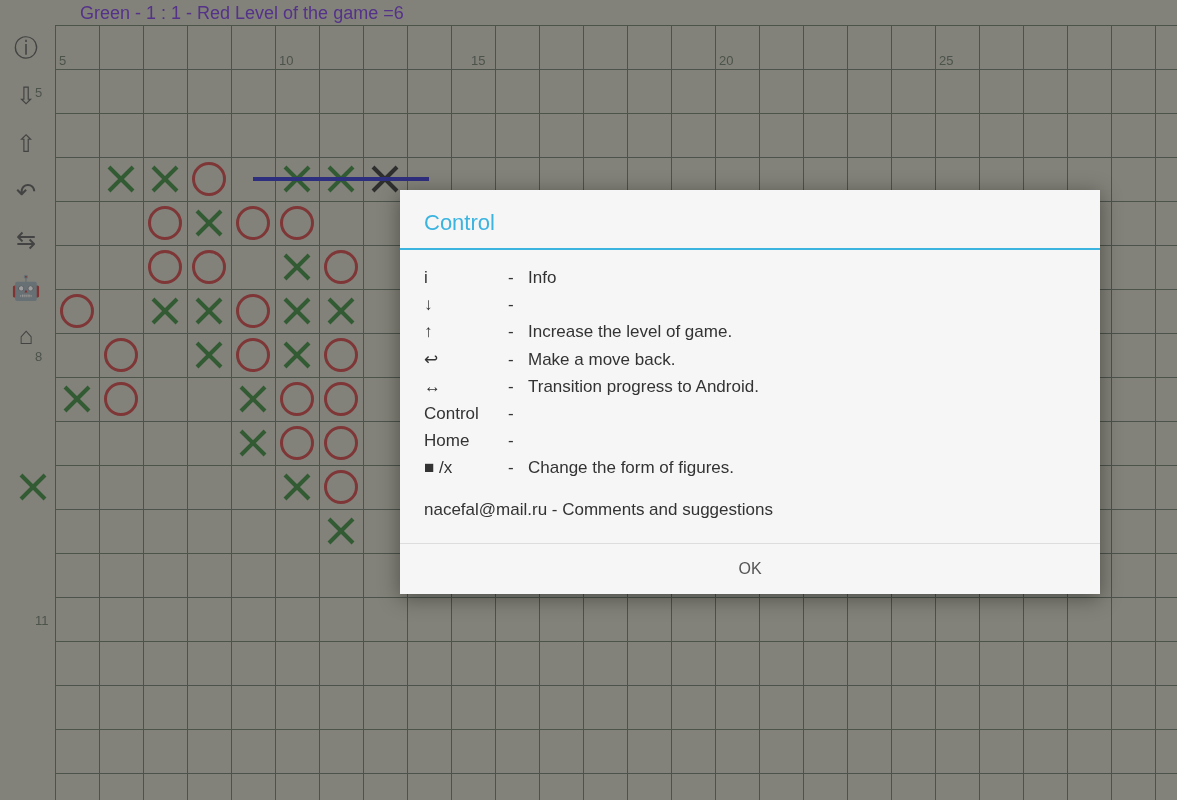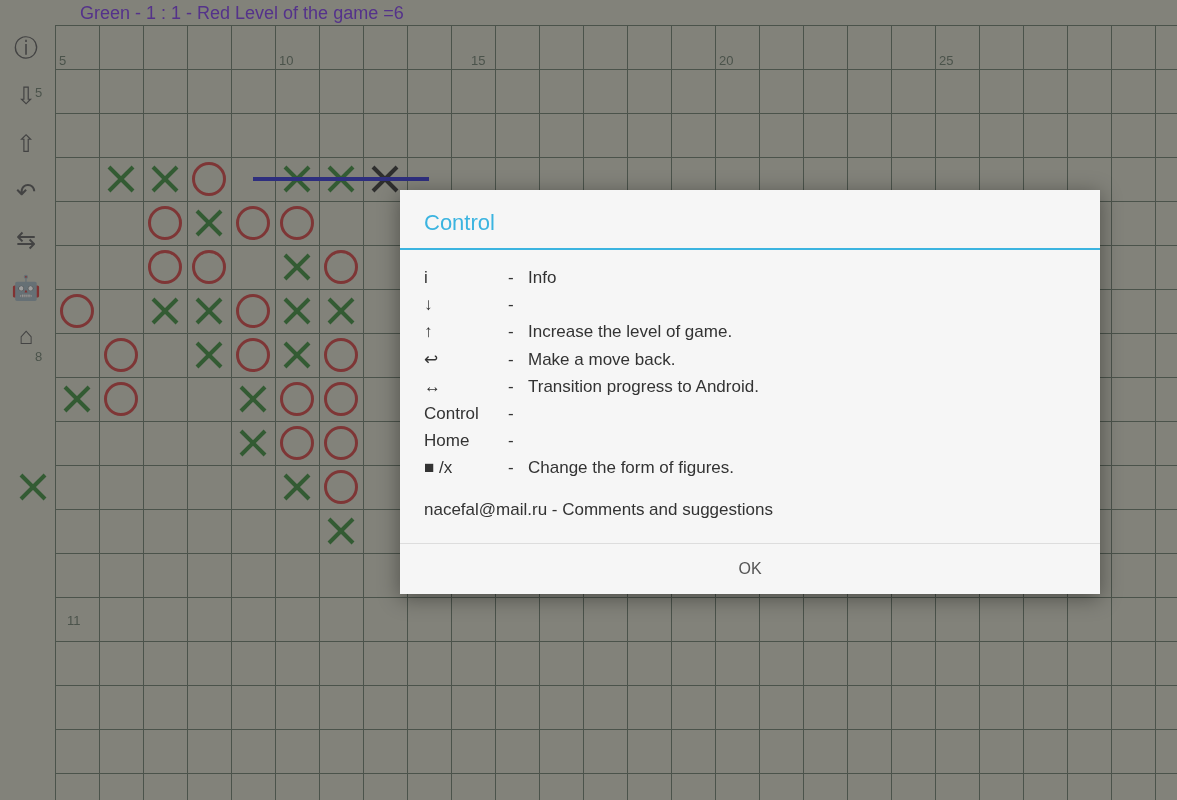--- a/index.html
+++ b/index.html
@@ -115,21 +115,21 @@
       <div class="grid-line-h" style="top: 660px;"></div>
       <div class="grid-line-h" style="top: 704px;"></div>
       <div class="grid-line-h" style="top: 748px;"></div>
       <div class="axis-label" style="left: 4px; top: 28px;">5</div>
       <div class="axis-label" style="left: 224px; top: 28px;">10</div>
       <div class="axis-label" style="left: 416px; top: 28px;">15</div>
       <div class="axis-label" style="left: 664px; top: 28px;">20</div>
       <div class="axis-label" style="left: 884px; top: 28px;">25</div>
       <div class="axis-label" style="left: -20px; top: 60px;">5</div>
       <div class="axis-label" style="left: -20px; top: 324px;">8</div>
-      <div class="axis-label" style="left: -20px; top: 588px; margin-left: 32px;">11</div>
+      <div class="axis-label" style="left: -20px; top: 588px;">11</div>
       <div class="piece x green" style="left: 48px; top: 136px;"></div>
       <div class="piece x green" style="left: 92px; top: 136px;"></div>
       <div class="piece o red" style="left: 136px; top: 136px;"></div>
       <div class="piece x green" style="left: 224px; top: 136px;"></div>
       <div class="piece x green" style="left: 268px; top: 136px;"></div>
       <div class="piece x black" style="left: 312px; top: 136px;"></div>
       <div class="piece o red" style="left: 92px; top: 180px;"></div>
       <div class="piece x green" style="left: 136px; top: 180px;"></div>
       <div class="piece o red" style="left: 180px; top: 180px;"></div>
       <div class="piece o red" style="left: 224px; top: 180px;"></div>

